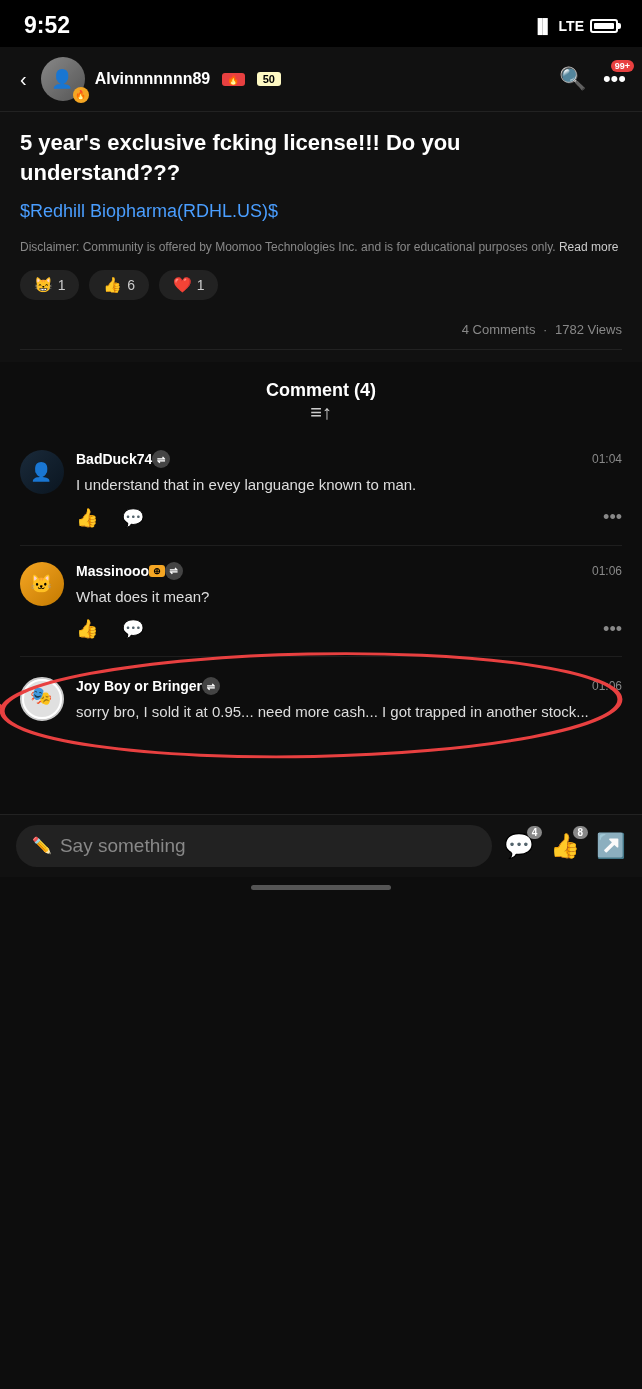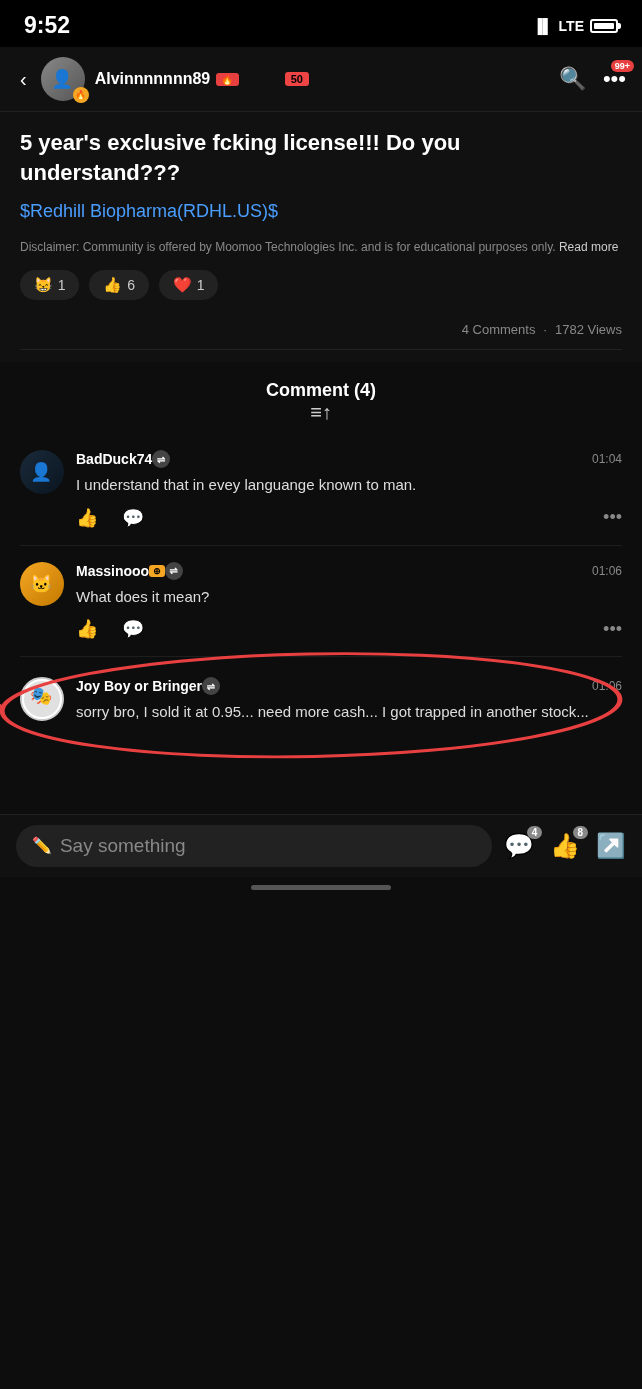--- a/index.html
+++ b/index.html
@@ -101,44 +101,43 @@
       height: 16px;
       display: flex;
       align-items: center;
       justify-content: center;
       font-size: 9px;
       color: #000;
     }
     .username-row {
       display: flex;
       align-items: center;
-      gap: 6px;
+      gap: 12px;
       flex: 1;
     }
     .username {
       font-size: 16px;
       font-weight: 600;
       color: #fff;
     }
     .verified-badge {
       background: #e84040;
       color: #fff;
       font-size: 10px;
       padding: 1px 5px;
       border-radius: 3px;
       font-weight: 700;
     }
     .level-badge {
-      background: #ef4444;
+      background: #fef9c3;
       color: #000;
       font-size: 11px;
       padding: 1px 6px;
       border-radius: 3px;
       font-weight: 700;
-      margin-left: 40px;
     }
     .header-actions {
       display: flex;
       align-items: center;
       gap: 16px;
       margin-left: auto;
     }
     .header-icon {
       font-size: 22px;
       color: #fff;

